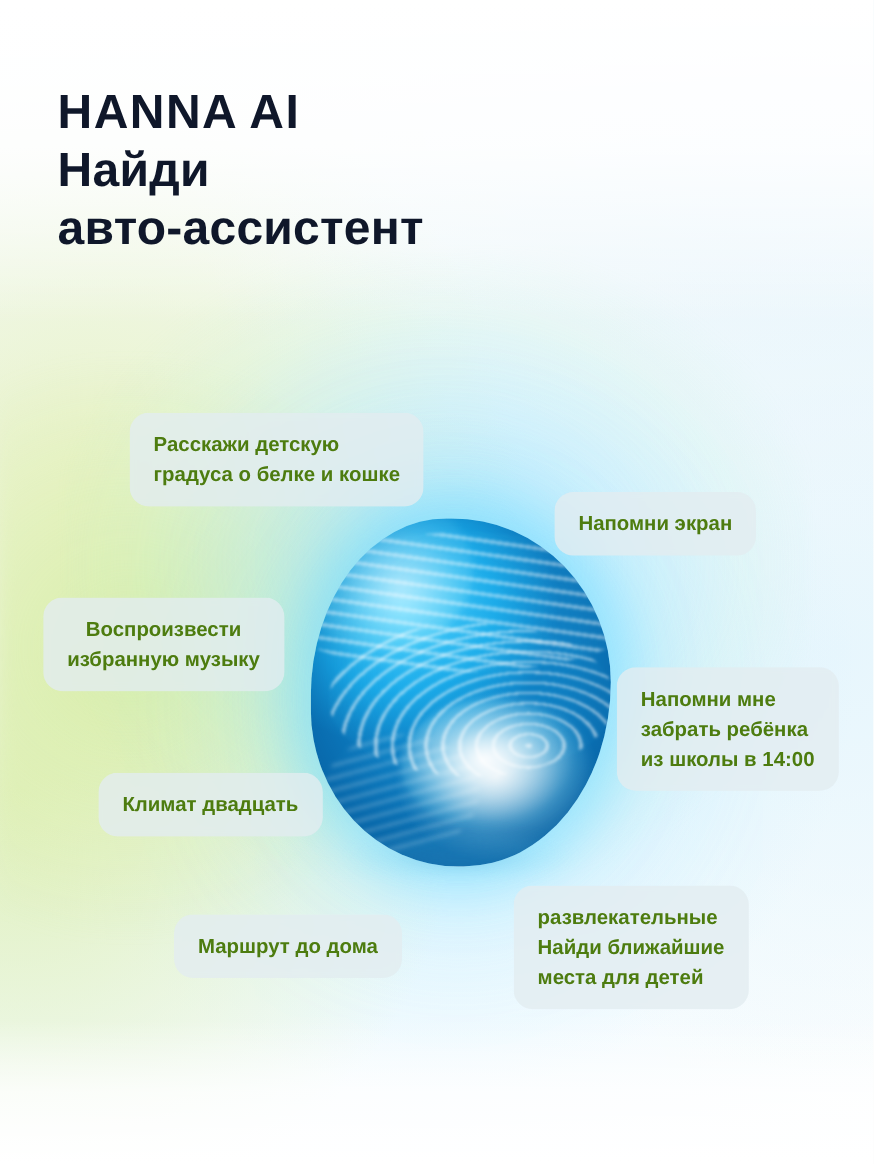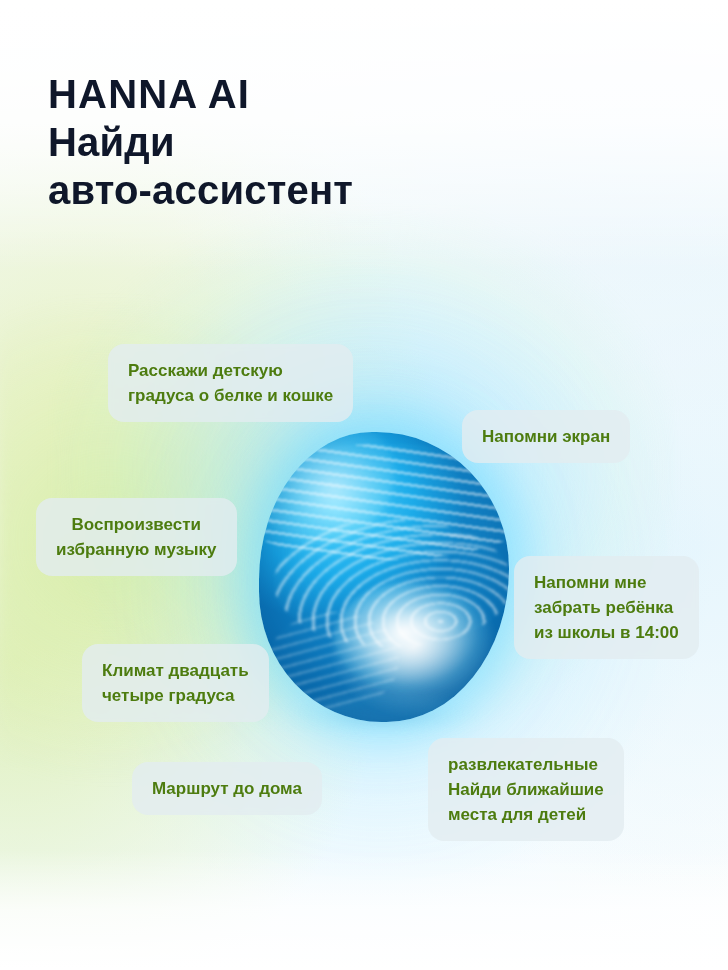--- a/index.html
+++ b/index.html
@@ -187,21 +187,21 @@
     font-weight: 700;
     backdrop-filter: blur(3px);
   }
   .bubble span { display: block; white-space: nowrap; }
 
   #bubble-story   { left: 108px; top: 344px; }
   #bubble-screen  { left: 462px; top: 410px; }
   #bubble-music   { left: 36px;  top: 498px; text-align: center; }
   #bubble-remind  { left: 514px; top: 556px; }
   #bubble-climate { left: 62px;  top: 644px; margin-left: 20px; }
-  #bubble-route   { left: 132px; top: 762px; }
+  #bubble-route   { left: 145px; top: 762px; }
   #bubble-places  { left: 428px; top: 738px; }
 
   
   .bg-white-bottom { z-index: 2; }
 </style>
 </head>
 <body>
 
 <div class="poster">
 
@@ -243,21 +243,20 @@
   </div>
 
   <div class="bubble" id="bubble-remind">
     <span>Напомни мне</span>
     <span>забрать ребёнка</span>
     <span>из школы в 14:00</span>
   </div>
 
   <div class="bubble" id="bubble-climate">
     <span>Климат двадцать</span>
-    <span>четыре градуса</span>
   </div>
 
   <div class="bubble" id="bubble-route">
     <span>Маршрут до дома</span>
   </div>
 
   <div class="bubble" id="bubble-places">
     <span>развлекательные</span>
     <span>Найди ближайшие</span>
     <span>места для детей</span>

